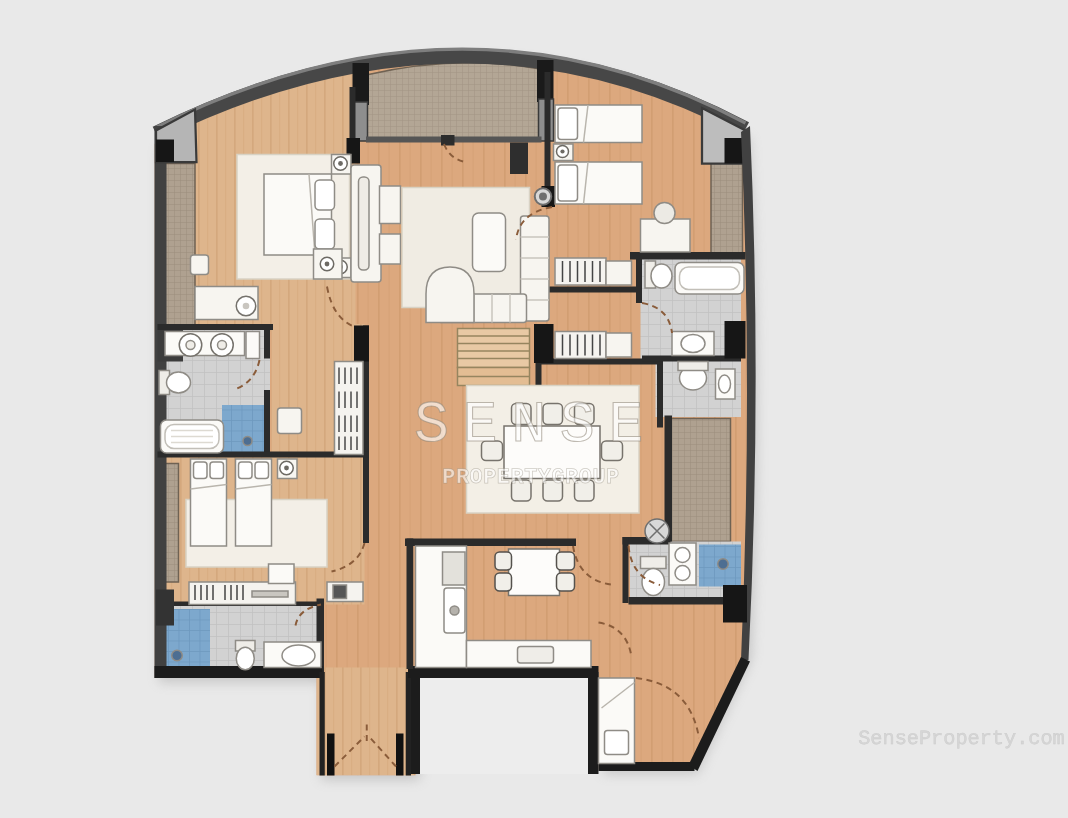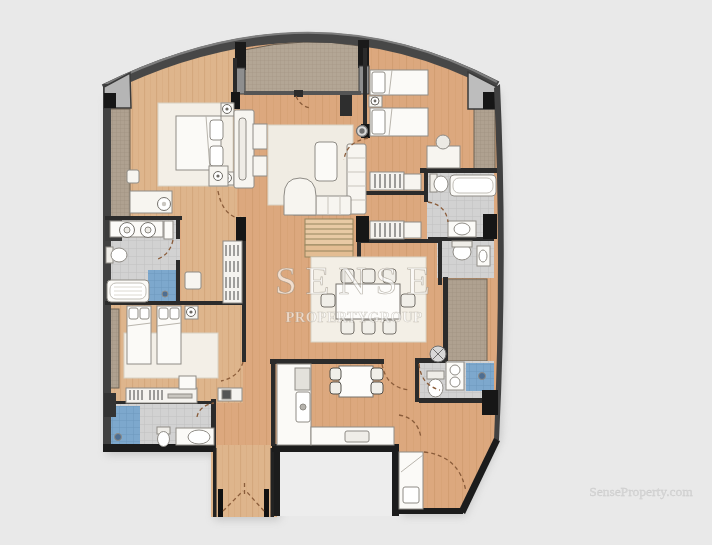--- a/index.html
+++ b/index.html
@@ -1,17 +1,17 @@
 <!DOCTYPE html>
 <html><head>
 <meta charset="utf-8">
 <style>
   html,body{margin:0;padding:0;background:#e9e9e9;}
   #stage{position:relative;width:712px;height:545px;overflow:hidden;background:#e9e9e9;
-         font-family:Liberation Serif, serif;}
+         font-family:Liberation Mono, monospace;}
   svg{display:block}
 </style>
 </head>
 <body>
 <div id="stage">
 <svg width="712" height="545" viewBox="0 0 712 545">
 <defs>
   <pattern id="woodV" width="14" height="90" patternUnits="userSpaceOnUse">
     <rect width="14" height="90" fill="#dca87e"></rect>
     <rect x="0" width="1.1" height="90" fill="#d29e72"></rect>

